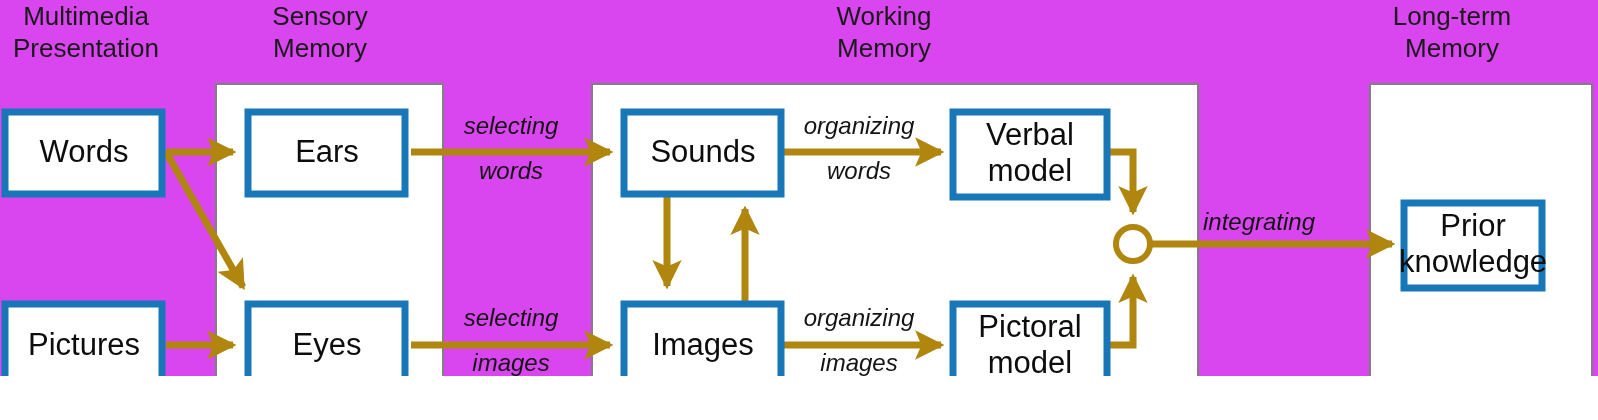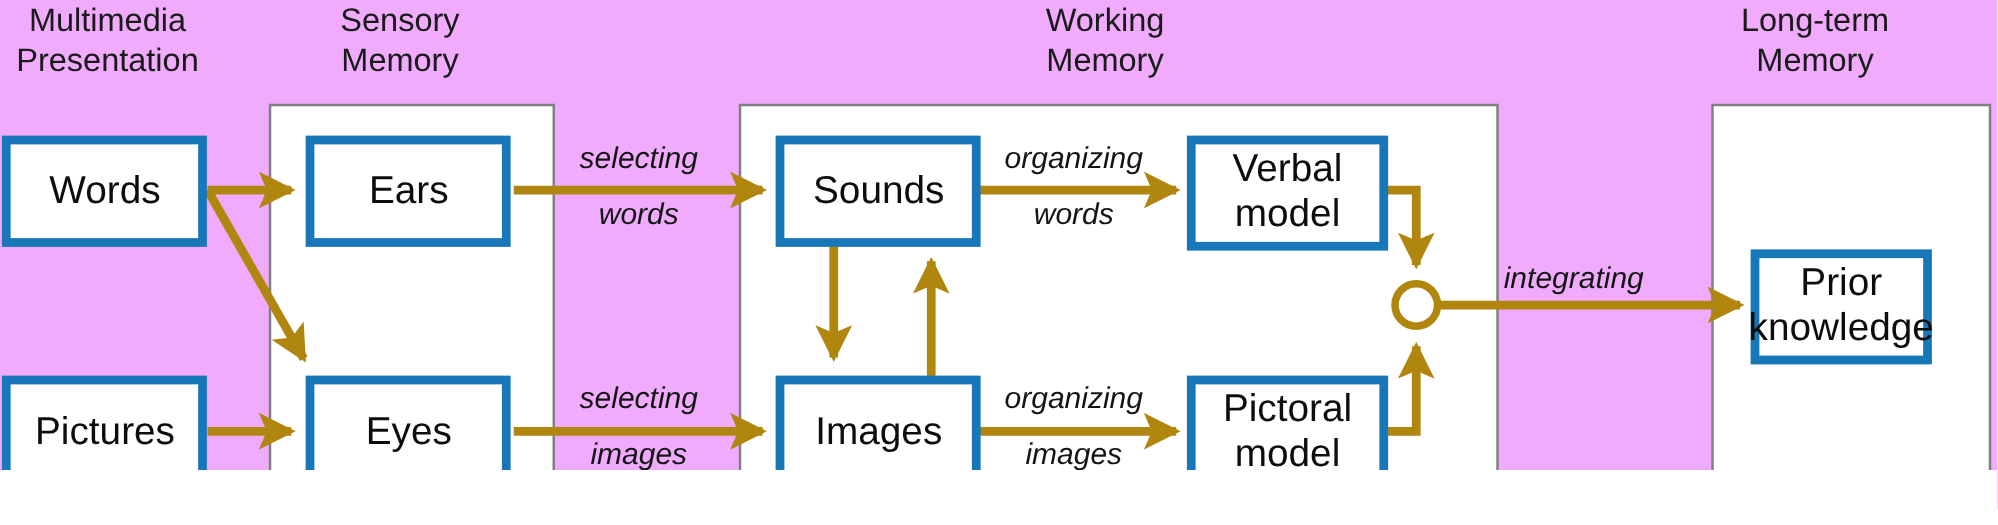--- a/index.html
+++ b/index.html
@@ -4,21 +4,21 @@
 <style>
   html, body {
     margin: 0;
     padding: 0;
     background: #ffffff;
   }
   #diagram-root {
     position: relative;
     width: 1598px;
     height: 376px;
-    background: #f0abfc;
+    background: #d946ef;
     font-family: "Liberation Sans", sans-serif;
     overflow: hidden;
   }
   svg#canvas {
     position: absolute;
     top: 0; left: 0;
     width: 1598px;
     height: 420px;
     display: block;
   }

